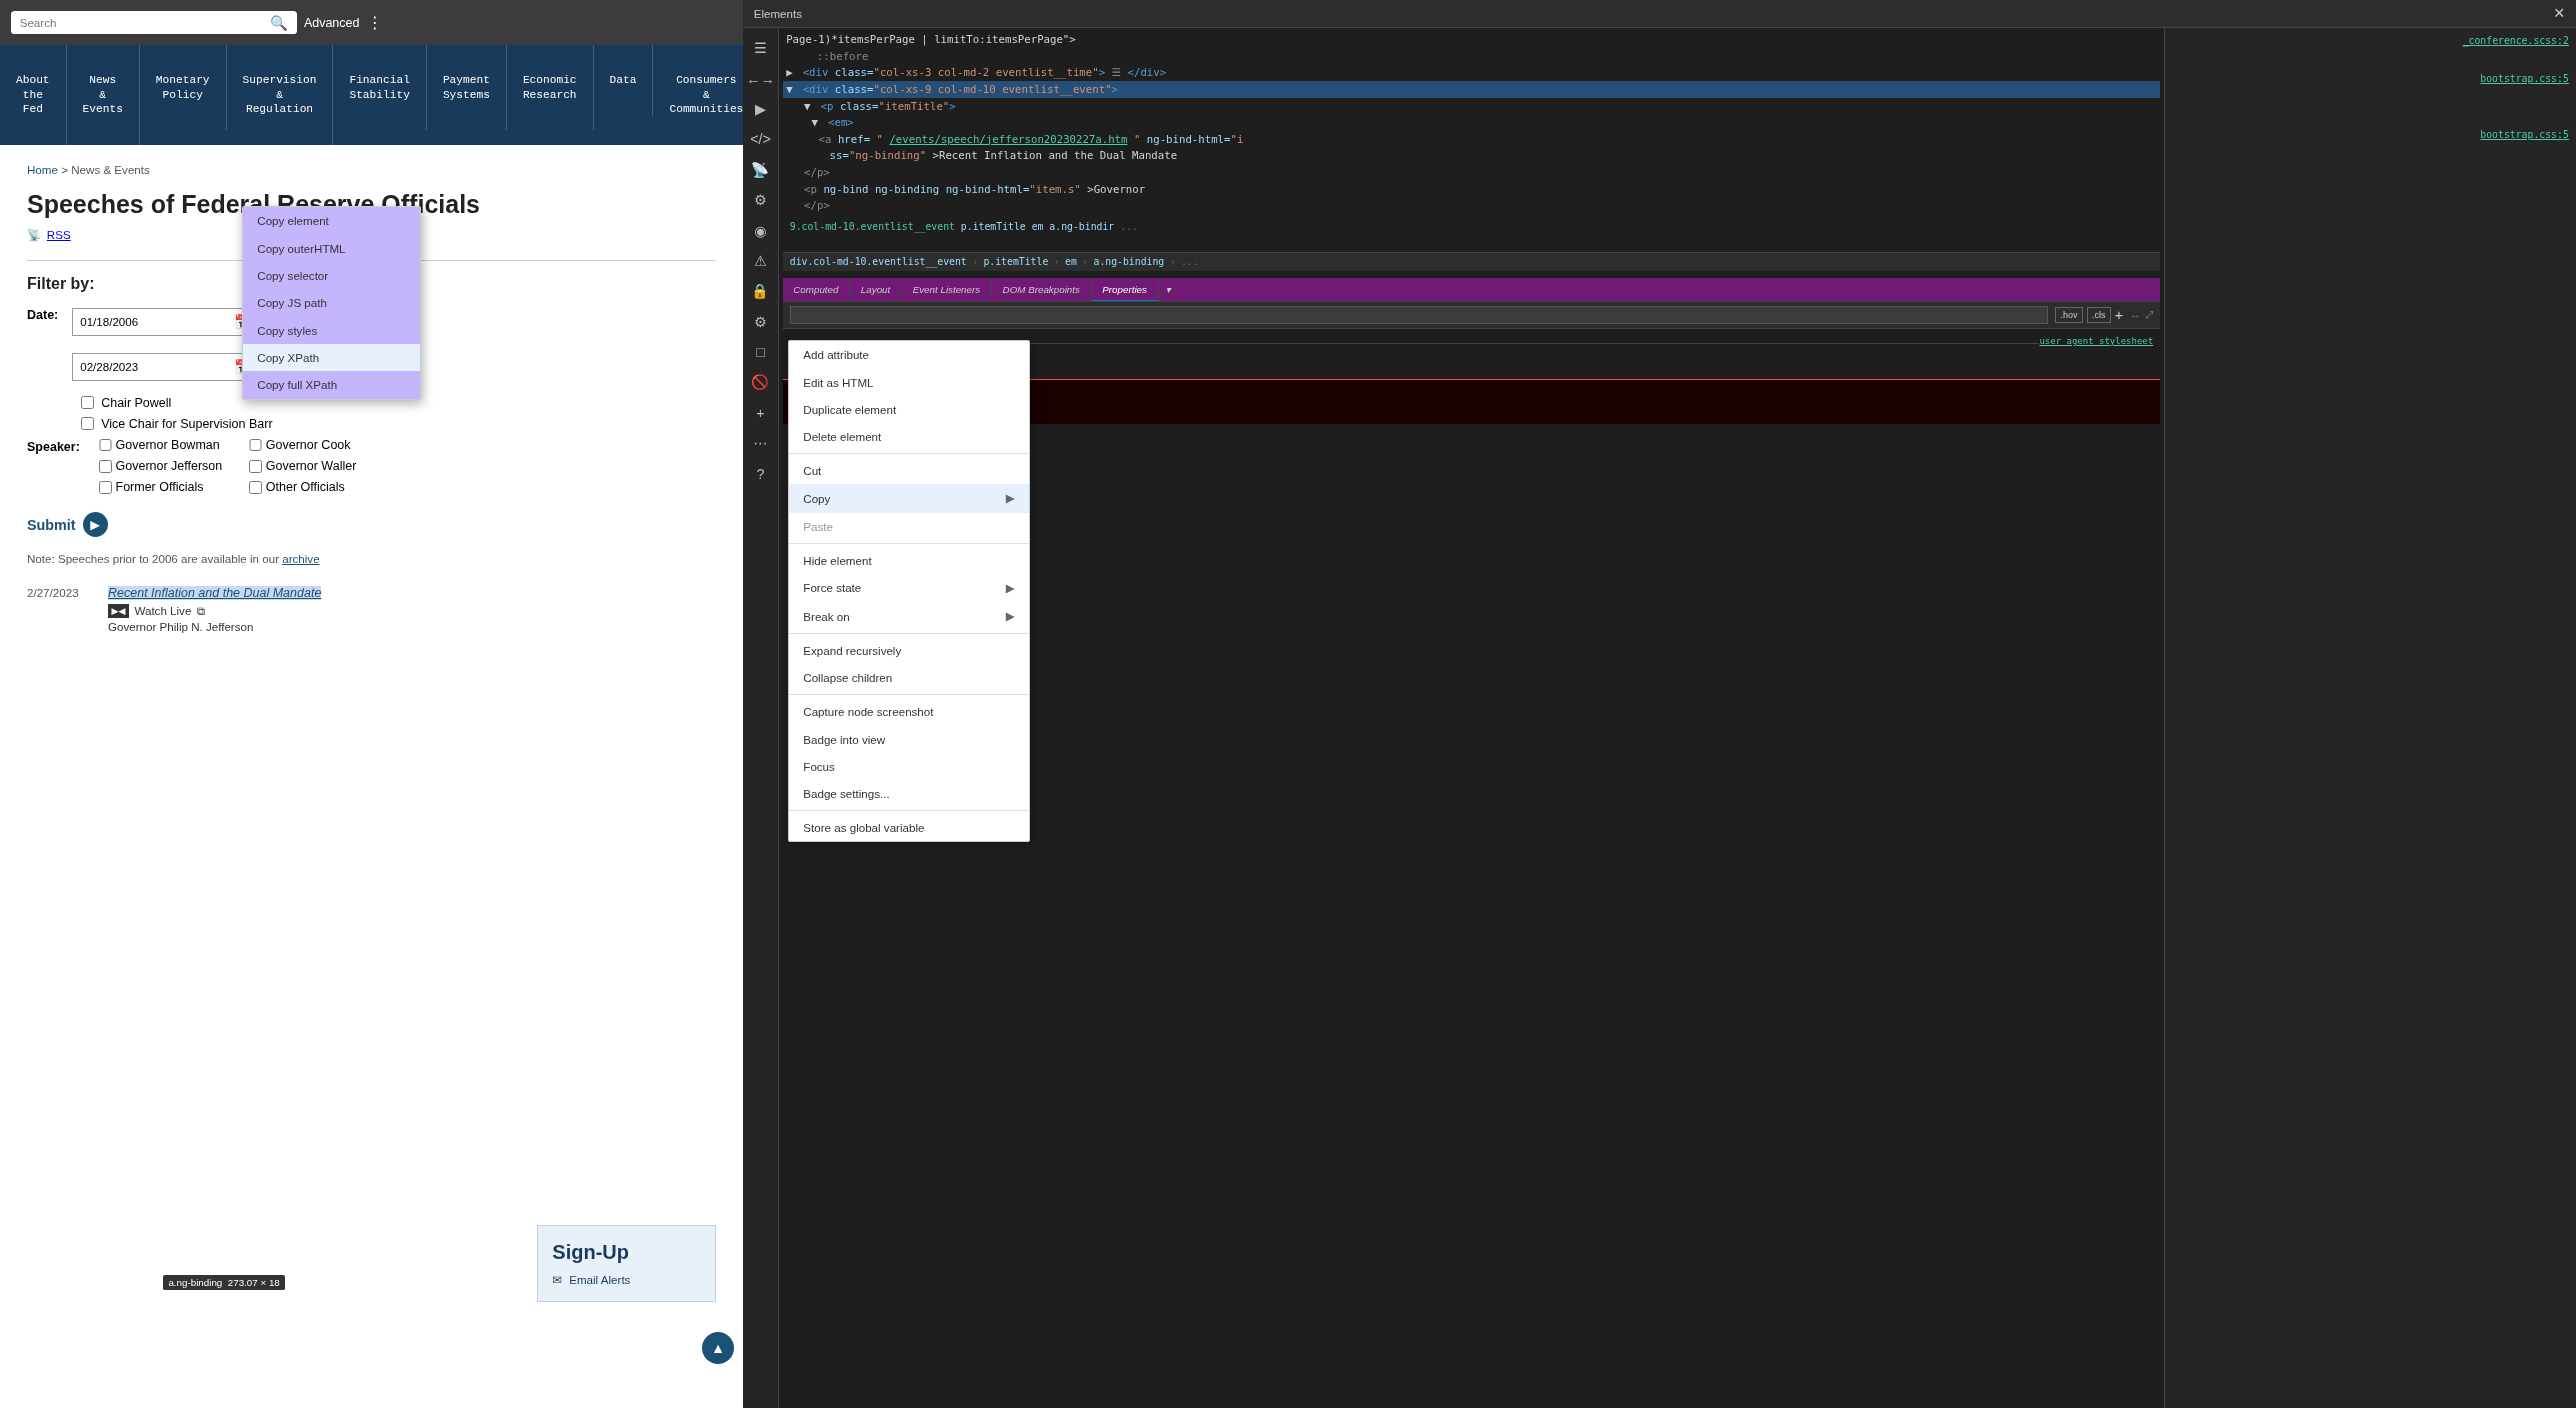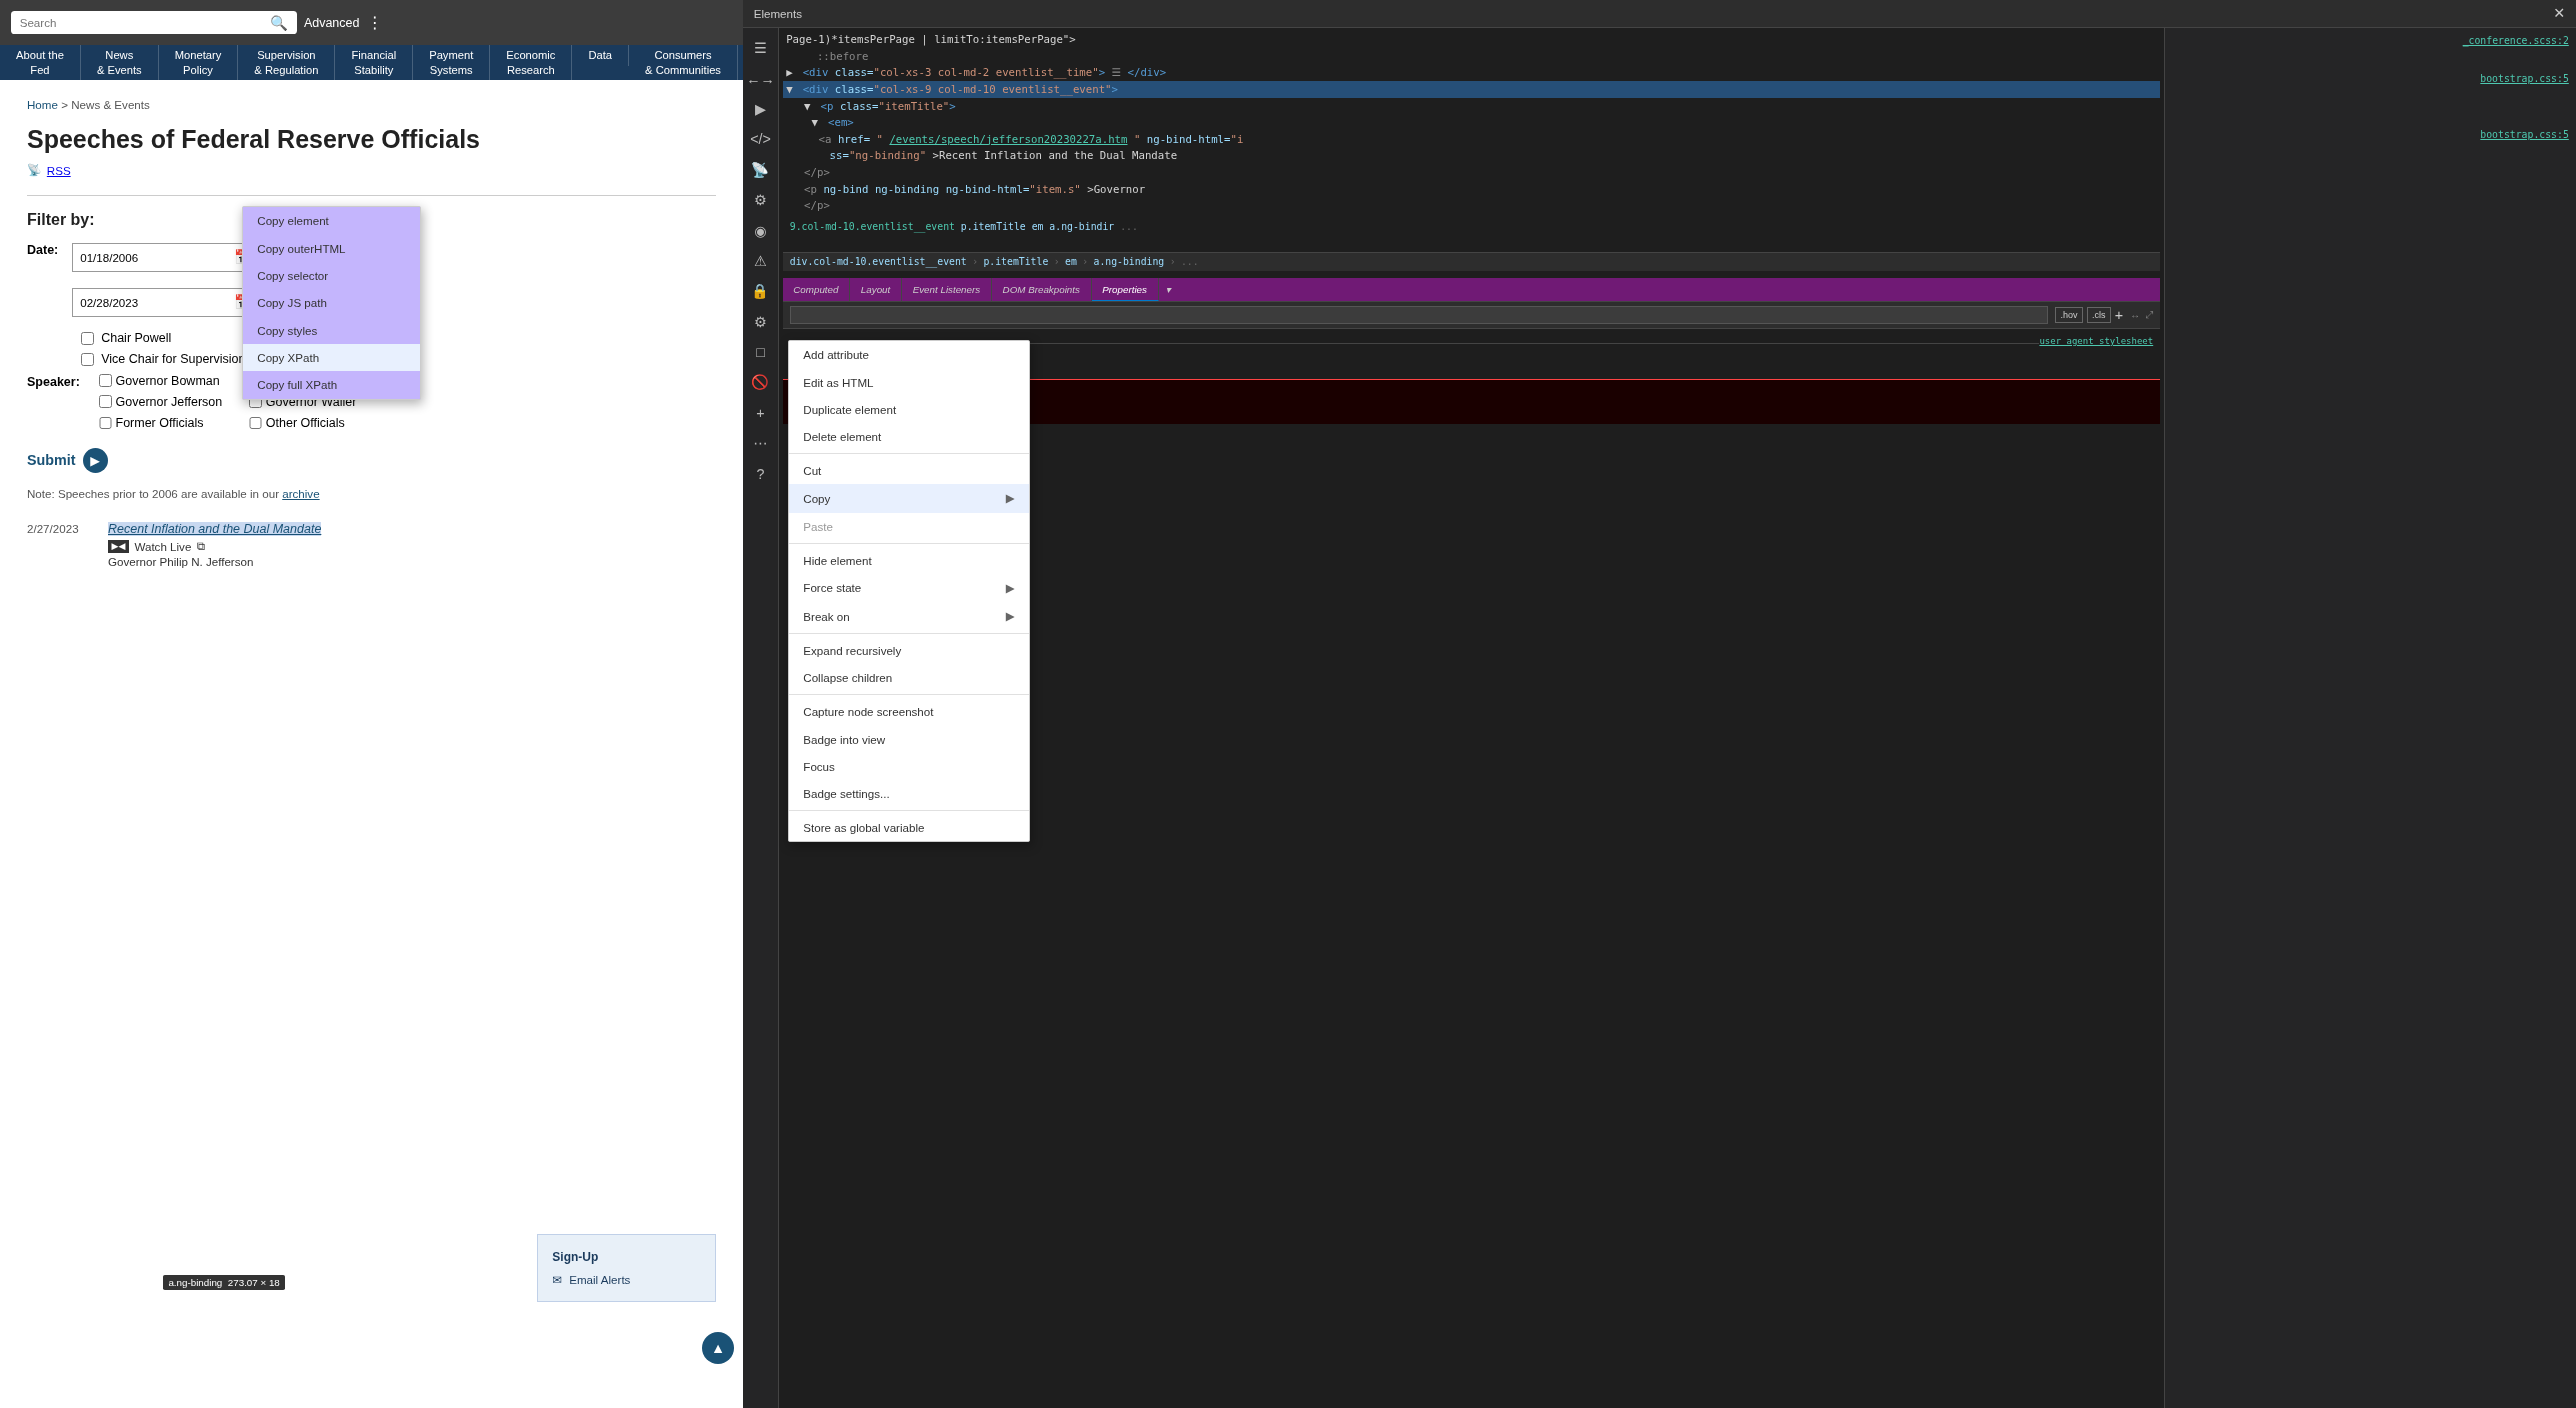--- a/index.html
+++ b/index.html
@@ -14,21 +14,21 @@
     .browser-toolbar { background: #3c3c3c; padding: 7.2px 10.7px; display: flex; align-items: center; gap: 7.2px; height: 45px; }
     .search-bar { display: flex; align-items: center; background: #fff; border-radius: 3.6px; padding: 3.6px 9px; width: 286px; }
     .search-bar input { border: none; outline: none; font-size: 11.6px; flex: 1; }
     .search-icon { color: #555; font-size: 14.3px; }
     .advanced-btn { color: #fff; font-size: 12.5px; }
     .more-btn { color: #fff; font-size: 16px; cursor: pointer; }
 
     
     .fed-nav { background: #1a3a5c; padding: 0; }
     .fed-nav ul { display: flex; list-style: none; }
-    .fed-nav ul li a { display: block; color: #fff; text-decoration: none; padding: 3px 16px; font-size: 11.2px; line-height: 1.3; text-align: center; border-right: 0.9px solid rgba(255,255,255,0.2); }
+    .fed-nav ul li a { display: block; color: #fff; text-decoration: none; padding: 28px 16px; font-size: 11.2px; line-height: 1.3; text-align: center; border-right: 0.9px solid rgba(255,255,255,0.2); font-family: Liberation Mono, monospace; }
 
     
     .page-content { background: #fff; padding: 18px 27px; flex: 1; overflow-y: auto; }
     .breadcrumb { font-size: 11.6px; color: #555; margin-bottom: 14.3px; }
     .breadcrumb a { color: #1a5276; text-decoration: none; }
     .breadcrumb span { color: #555; }
     .page-title { font-size: 25px; color: #222; font-weight: 600; margin-bottom: 9px; }
     .rss-link { display: flex; align-items: center; gap: 5.4px; color: #c0392b; font-size: 11.6px; margin-bottom: 18px; }
     .divider { border: none; border-top: 0.9px solid #ccc; margin: 14.3px 0; }
 
@@ -62,21 +62,21 @@
     .speech-item { margin-top: 14.3px; display: flex; gap: 18px; }
     .speech-date { font-size: 11.6px; color: #555; min-width: 63px; }
     .speech-info { flex: 1; }
     .speech-title { color: #1a5276; text-decoration: underline; font-size: 12.5px; font-style: italic; background: #c8d8f0; display: inline; }
     .watch-live { display: flex; align-items: center; gap: 5.4px; color: #333; font-size: 11.6px; margin-top: 3.6px; }
     .watch-icon { background: #333; color: #fff; font-size: 9px; padding: 1.8px 3.6px; }
     .speaker-name { font-size: 11.6px; color: #333; margin-top: 1.8px; }
 
     
     .signup-card { background: #e8f0f8; border: 0.9px solid #c0d0e8; padding: 14.3px; width: 179px; position: absolute; right: 27px; bottom: 107px; }
-    .signup-title { font-size: 12px; color: #1a3a5c; font-weight: bold; margin-bottom: 9px; }
+    .signup-title { font-size: 20px; color: #1a3a5c; font-weight: bold; margin-bottom: 9px; }
     .signup-item { display: flex; align-items: center; gap: 7.2px; font-size: 11.6px; color: #1a3a5c; }
 
     
     .scroll-top { background: #1a5276; color: #fff; border-radius: 50%; width: 32px; height: 32px; display: flex; align-items: center; justify-content: center; cursor: pointer; font-size: 14.3px; position: absolute; right: 9px; bottom: 45px; }
 
     
     .devtools-header { background: #2d2d2d; display: flex; align-items: center; justify-content: space-between; padding: 5.4px 10.7px; border-bottom: 0.9px solid #444; }
     .devtools-title { color: #ccc; font-size: 11.6px; }
     .devtools-close { color: #ccc; cursor: pointer; font-size: 14.3px; }
 

